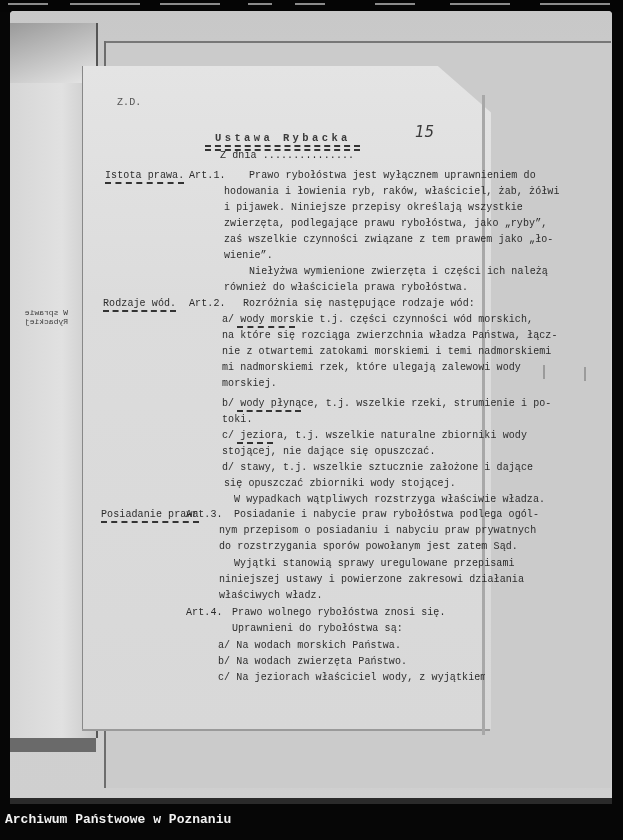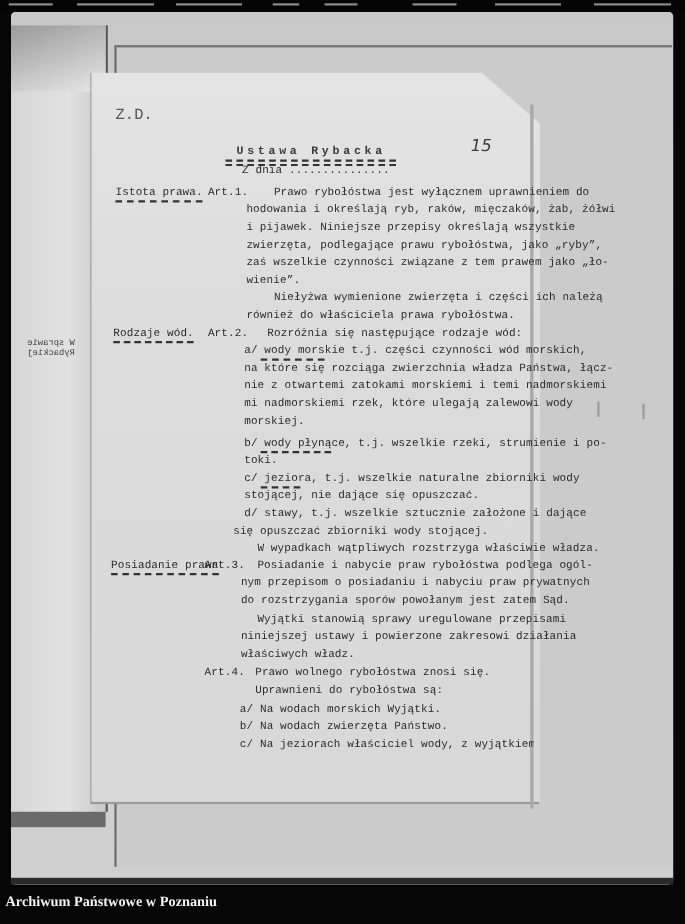--- a/index.html
+++ b/index.html
@@ -19,21 +19,21 @@
   .mirror-note { position:absolute; left:2px; top:285px; width:56px; font-size:8px; line-height:9px; color:#3c3c3c; transform:scaleX(-1); text-align:left; }
   .page { position:absolute; left:82px; top:66px; width:408px; height:663px; background:linear-gradient(180deg,#e4e4e4 0%,#dcdcdc 35%,#d8d8d8 100%);
     clip-path: polygon(0 0, 87% 0, 100% 7%, 100% 100%, 0 100%); border-left:1px solid #888; }
   .page-bottom-edge { position:absolute; left:82px; top:729px; width:408px; height:2px; background:#9a9a9a; }
   .fold-line { position:absolute; left:482px; top:95px; width:3px; height:640px; background:#a8a8a8; }
   .txt { position:absolute; font-size:10px; color:#2c2c2c; white-space:nowrap; letter-spacing:0.1px; }
   .u { border-bottom:2px dashed #333; padding-bottom:1px; }
   .title { font-size:10.5px; letter-spacing:3.4px; font-weight:bold; color:#3a3a3a;text-align:center; }
   .title-underline { position:absolute; height:1px; border-top:2px dashed #333; }
   .handnum { position:absolute; font-family:"DejaVu Sans", sans-serif; font-size:15px; color:#3a3a3a; font-style:italic; }
-  .caption { position:absolute; left:5px; top:812px; font-family:Liberation Serif, serif; font-weight:bold; font-size:13px; color:#f2f2f2; }
+  .caption { position:absolute; left:5px; top:812px; font-family:Liberation Mono, monospace; font-weight:bold; font-size:13px; color:#f2f2f2; }
   .bottom-band { position:absolute; left:10px; top:798px; width:602px; height:6px; background:#2a2a2a; }
   .vmark { position:absolute; width:2px; height:14px; background:#9b9b9b; }
 </style>
 </head>
 <body>
 
 <div class="film-top">
   <div class="dash" style="left:8px;width:40px"></div>
   <div class="dash" style="left:70px;width:70px"></div>
   <div class="dash" style="left:160px;width:60px"></div>
@@ -58,65 +58,65 @@
     <div class="bottom-shadow"></div>
   </div>
   <div class="vmark" style="left:533px;top:354px"></div>
   <div class="vmark" style="left:574px;top:356px"></div>
 </div>
 
 <div class="page"></div>
 <div class="page-bottom-edge"></div>
 <div class="fold-line"></div>
 
-<div class="txt" style="left:105px;top:97px;font-size:14px;color:#555">Z.D.</div>
+<div class="txt" style="left:117px;top:97px;font-size:10px;color:#555">Z.D.</div>
 <div class="txt title" style="left:215px;top:132px">Ustawa Rybacka</div>
 <div class="title-underline" style="left:205px;top:145px;width:155px"></div>
 <div class="title-underline" style="left:205px;top:149px;width:155px"></div>
-<div class="handnum" style="left:428px;top:123px">15</div>
+<div class="handnum" style="left:415px;top:123px">15</div>
 <div class="txt" style="left:220px;top:150px">Z dnia ...............</div>
 
 <div class="txt u" style="left:105px;top:170px">Istota prawa.</div>
 <div class="txt" style="left:189px;top:170px">Art.1.</div>
 <div class="txt u" style="left:103px;top:298px">Rodzaje wód.</div>
 <div class="txt" style="left:189px;top:298px">Art.2.</div>
 <div class="txt u" style="left:101px;top:509px">Posiadanie prawa</div>
 <div class="txt" style="left:186px;top:509px">Art.3.</div>
 <div class="txt" style="left:186px;top:607px">Art.4.</div>
 
 <div class="txt" style="left:249px;top:170px">Prawo rybołóstwa jest wyłącznem uprawnieniem do</div>
-<div class="txt" style="left:224px;top:186px">hodowania i określają ryb, raków, mięczaków, żab, żółwi</div>
+<div class="txt" style="left:224px;top:186px">hodowania i łowienia ryb, raków, właściciel, żab, żółwi</div>
 <div class="txt" style="left:224px;top:202px">i pijawek. Niniejsze przepisy określają wszystkie</div>
 <div class="txt" style="left:224px;top:218px">zwierzęta, podlegające prawu rybołóstwa, jako „ryby”,</div>
 <div class="txt" style="left:224px;top:234px">zaś wszelkie czynności związane z tem prawem jako „ło-</div>
 <div class="txt" style="left:224px;top:250px">wienie”.</div>
 <div class="txt" style="left:249px;top:266px">Niełyżwa wymienione zwierzęta i części ich należą</div>
 <div class="txt" style="left:224px;top:282px">również do właściciela prawa rybołóstwa.</div>
 <div class="txt" style="left:243px;top:298px">Rozróżnia się następujące rodzaje wód:</div>
 <div class="txt" style="left:222px;top:314px">a/ wody morskie t.j. części czynności wód morskich,</div>
 <div class="txt" style="left:222px;top:330px">na które się rozciąga zwierzchnia władza Państwa, łącz-</div>
 <div class="txt" style="left:222px;top:346px">nie z otwartemi zatokami morskiemi i temi nadmorskiemi</div>
 <div class="txt" style="left:222px;top:362px">mi nadmorskiemi rzek, które ulegają zalewowi wody</div>
 <div class="txt" style="left:222px;top:378px">morskiej.</div>
 <div class="txt" style="left:222px;top:398px">b/ wody płynące, t.j. wszelkie rzeki, strumienie i po-</div>
 <div class="txt" style="left:222px;top:414px">toki.</div>
 <div class="txt" style="left:222px;top:430px">c/ jeziora, t.j. wszelkie naturalne zbiorniki wody</div>
 <div class="txt" style="left:222px;top:446px">stojącej, nie dające się opuszczać.</div>
 <div class="txt" style="left:222px;top:462px">d/ stawy, t.j. wszelkie sztucznie założone i dające</div>
-<div class="txt" style="left:212px;top:478px">się opuszczać zbiorniki wody stojącej.</div>
+<div class="txt" style="left:224px;top:478px">się opuszczać zbiorniki wody stojącej.</div>
 <div class="txt" style="left:234px;top:494px">W wypadkach wątpliwych rozstrzyga właściwie władza.</div>
 <div class="txt" style="left:234px;top:509px">Posiadanie i nabycie praw rybołóstwa podlega ogól-</div>
 <div class="txt" style="left:219px;top:525px">nym przepisom o posiadaniu i nabyciu praw prywatnych</div>
 <div class="txt" style="left:219px;top:541px">do rozstrzygania sporów powołanym jest zatem Sąd.</div>
 <div class="txt" style="left:234px;top:558px">Wyjątki stanowią sprawy uregulowane przepisami</div>
 <div class="txt" style="left:219px;top:574px">niniejszej ustawy i powierzone zakresowi działania</div>
 <div class="txt" style="left:219px;top:590px">właściwych władz.</div>
 <div class="txt" style="left:232px;top:607px">Prawo wolnego rybołóstwa znosi się.</div>
 <div class="txt" style="left:232px;top:623px">Uprawnieni do rybołóstwa są:</div>
-<div class="txt" style="left:218px;top:640px">a/ Na wodach morskich Wyjątki.</div>
+<div class="txt" style="left:218px;top:640px">a/ Na wodach morskich Państwa.</div>
 <div class="txt" style="left:218px;top:656px">b/ Na wodach zwierzęta Państwo.</div>
 <div class="txt" style="left:218px;top:672px;width:267px;overflow:hidden">c/ Na jeziorach właściciel wody, z wyjątkiem wypadków</div>
 
 <div style="position:absolute;left:237px;top:326px;width:58px;border-top:2px dashed #333"></div>
 <div style="position:absolute;left:237px;top:410px;width:64px;border-top:2px dashed #333"></div>
 <div style="position:absolute;left:237px;top:442px;width:36px;border-top:2px dashed #333"></div>
 
 <div class="bottom-band"></div>
 <div class="caption">Archiwum Państwowe w Poznaniu</div>
 

